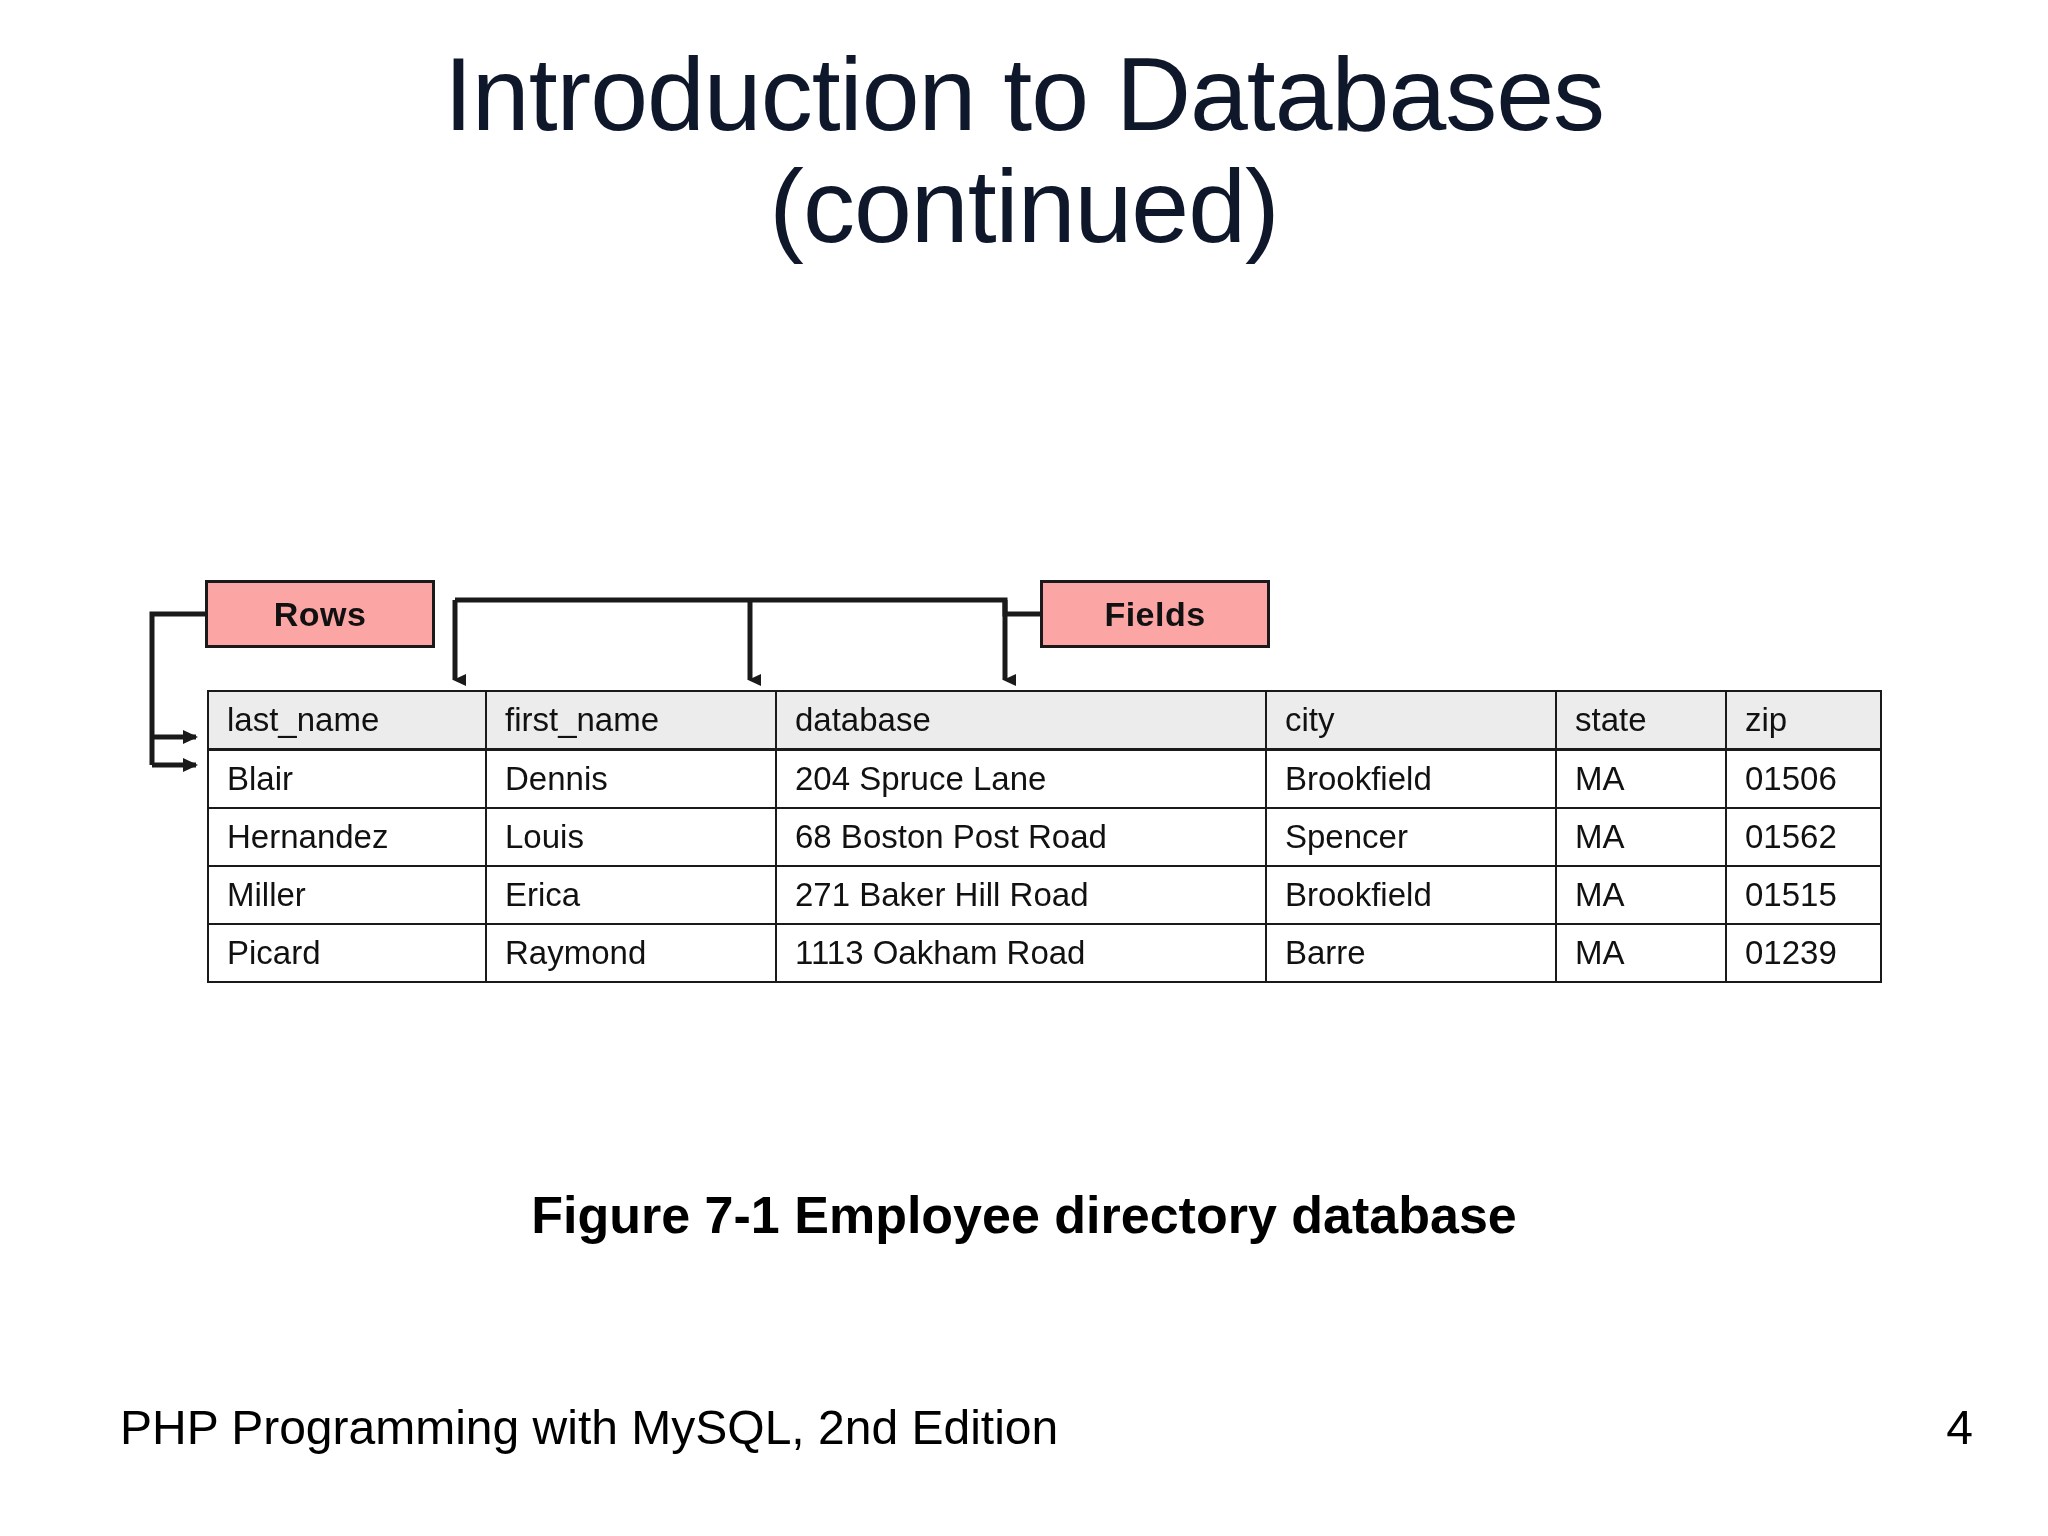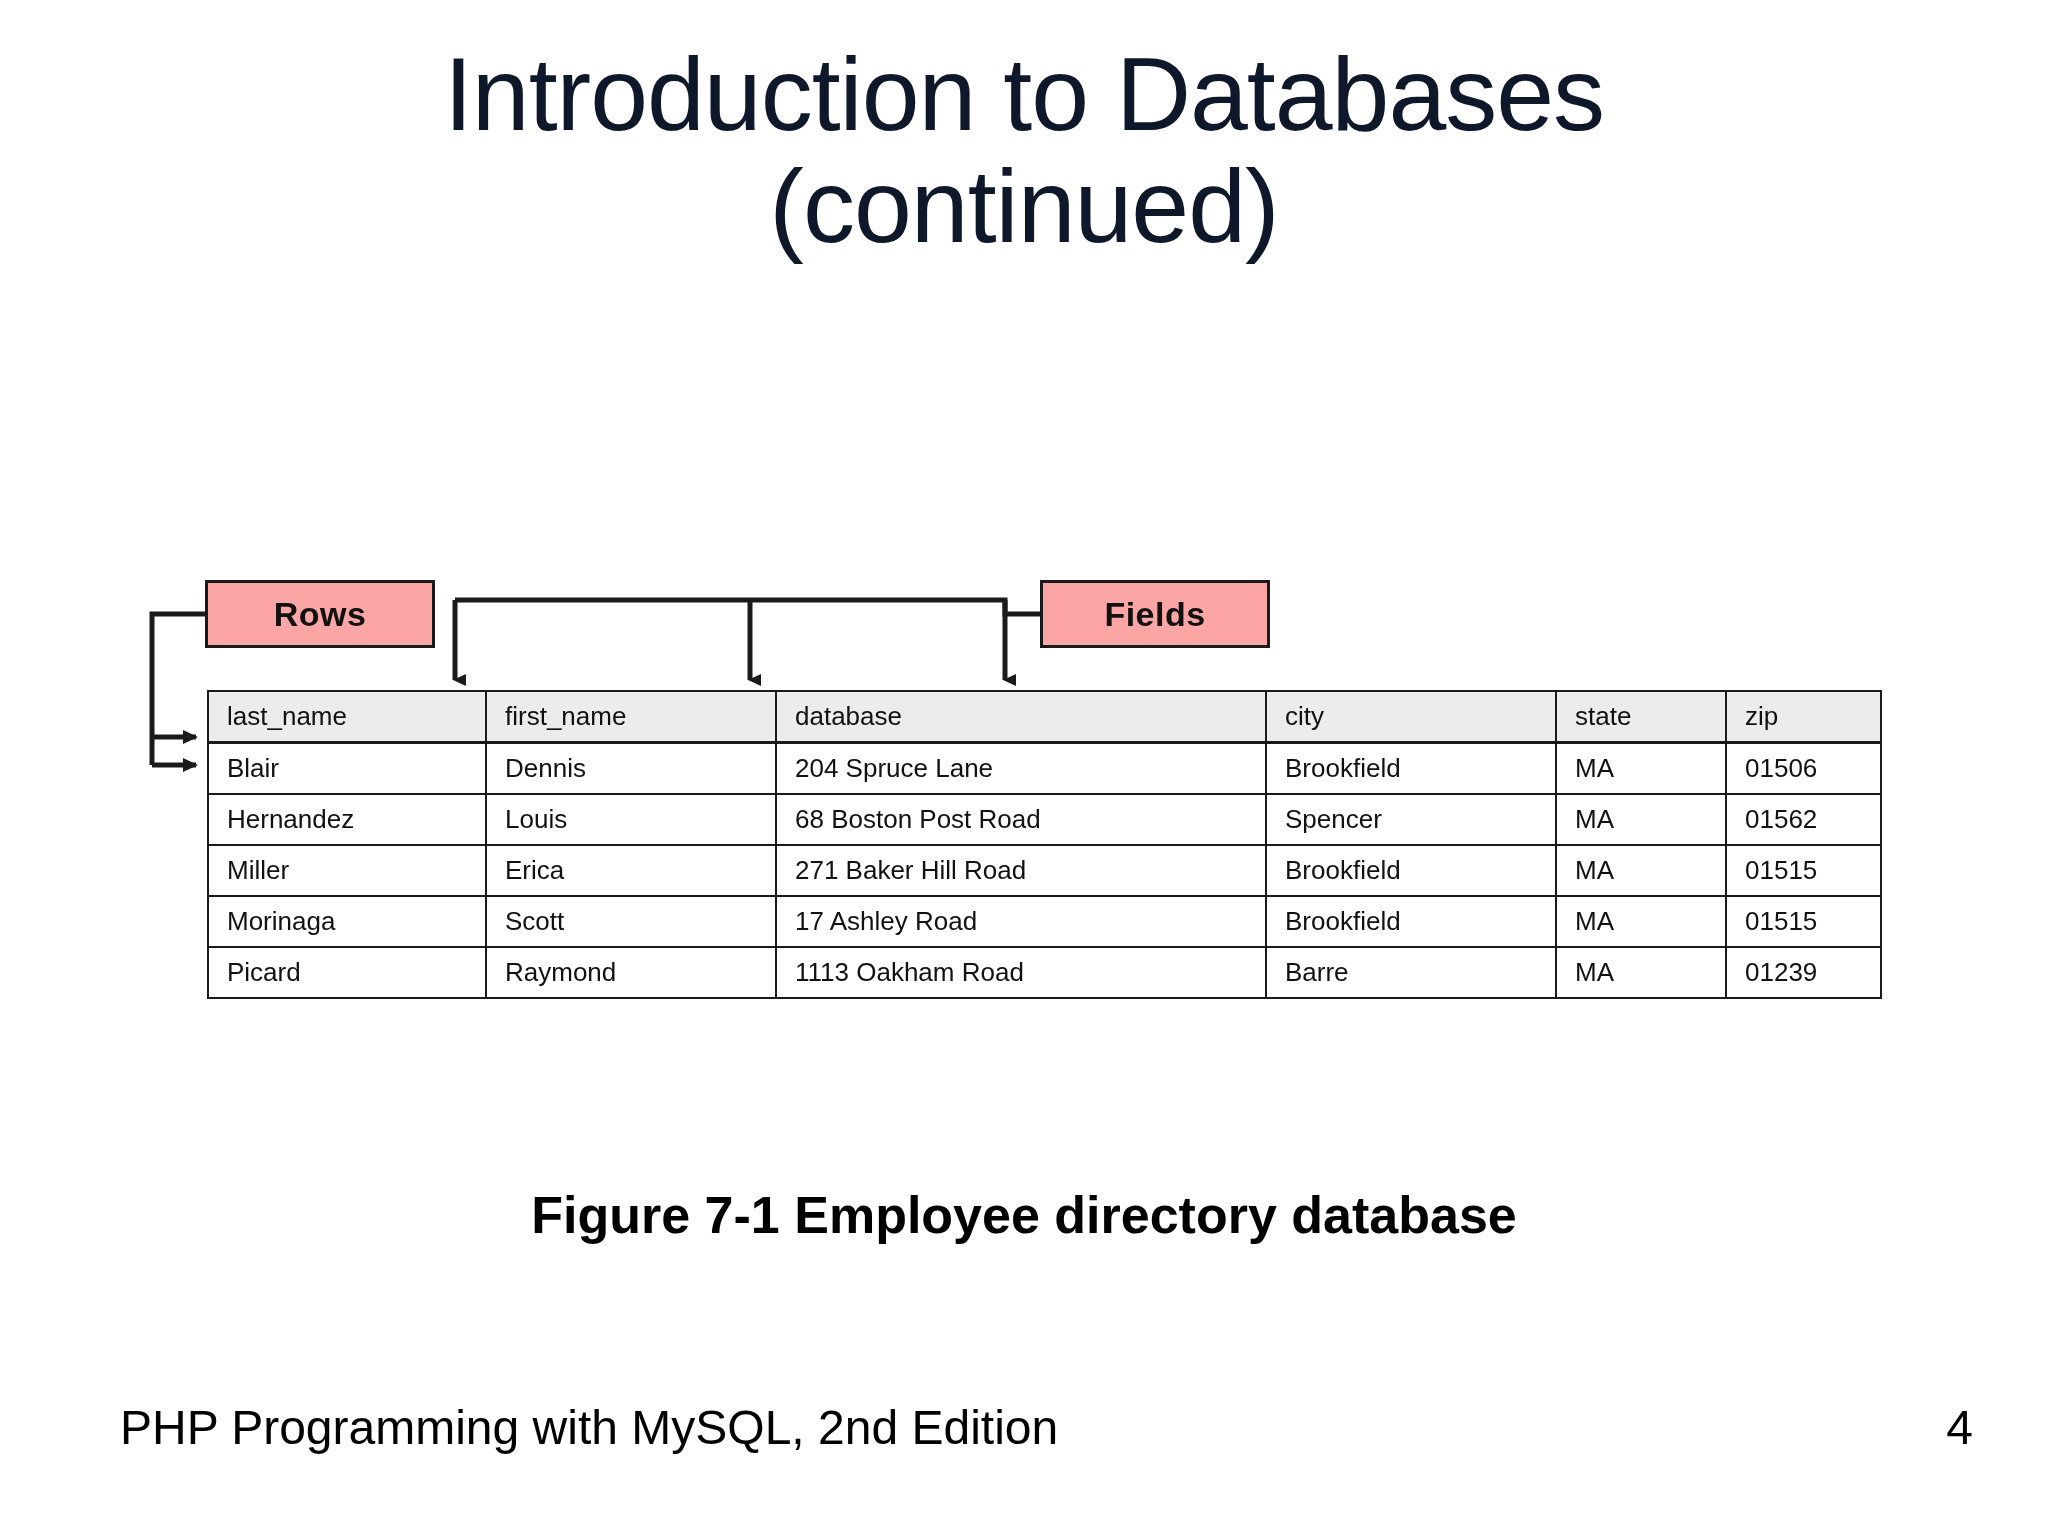--- a/index.html
+++ b/index.html
@@ -87,21 +87,21 @@
     left: 207px;
     top: 130px;
     width: 1673px;
     border-collapse: collapse;
     table-layout: fixed;
     background: #ffffff;
     z-index: 4;
   }
   #db-table th, #db-table td {
     border: 2px solid #1a1a1a;
-    font-size: 26px;
+    font-size: 33px;
     font-weight: normal;
     text-align: left;
     padding: 9px 0 9px 18px;
     height: 48px;
     color: #111111;
     box-sizing: border-box;
     overflow: hidden;
     white-space: nowrap;
   }
   #db-table thead th {
@@ -218,28 +218,20 @@
         </tr>
         <tr>
           <td>Miller</td>
           <td>Erica</td>
           <td>271 Baker Hill Road</td>
           <td>Brookfield</td>
           <td>MA</td>
           <td>01515</td>
         </tr>
         <tr>
-          <td>Morinaga</td>
-          <td>Scott</td>
-          <td>17 Ashley Road</td>
-          <td>Brookfield</td>
-          <td>MA</td>
-          <td>01515</td>
-        </tr>
-        <tr>
           <td>Picard</td>
           <td>Raymond</td>
           <td>1113 Oakham Road</td>
           <td>Barre</td>
           <td>MA</td>
           <td>01239</td>
         </tr>
       </tbody>
     </table>
   </div>

